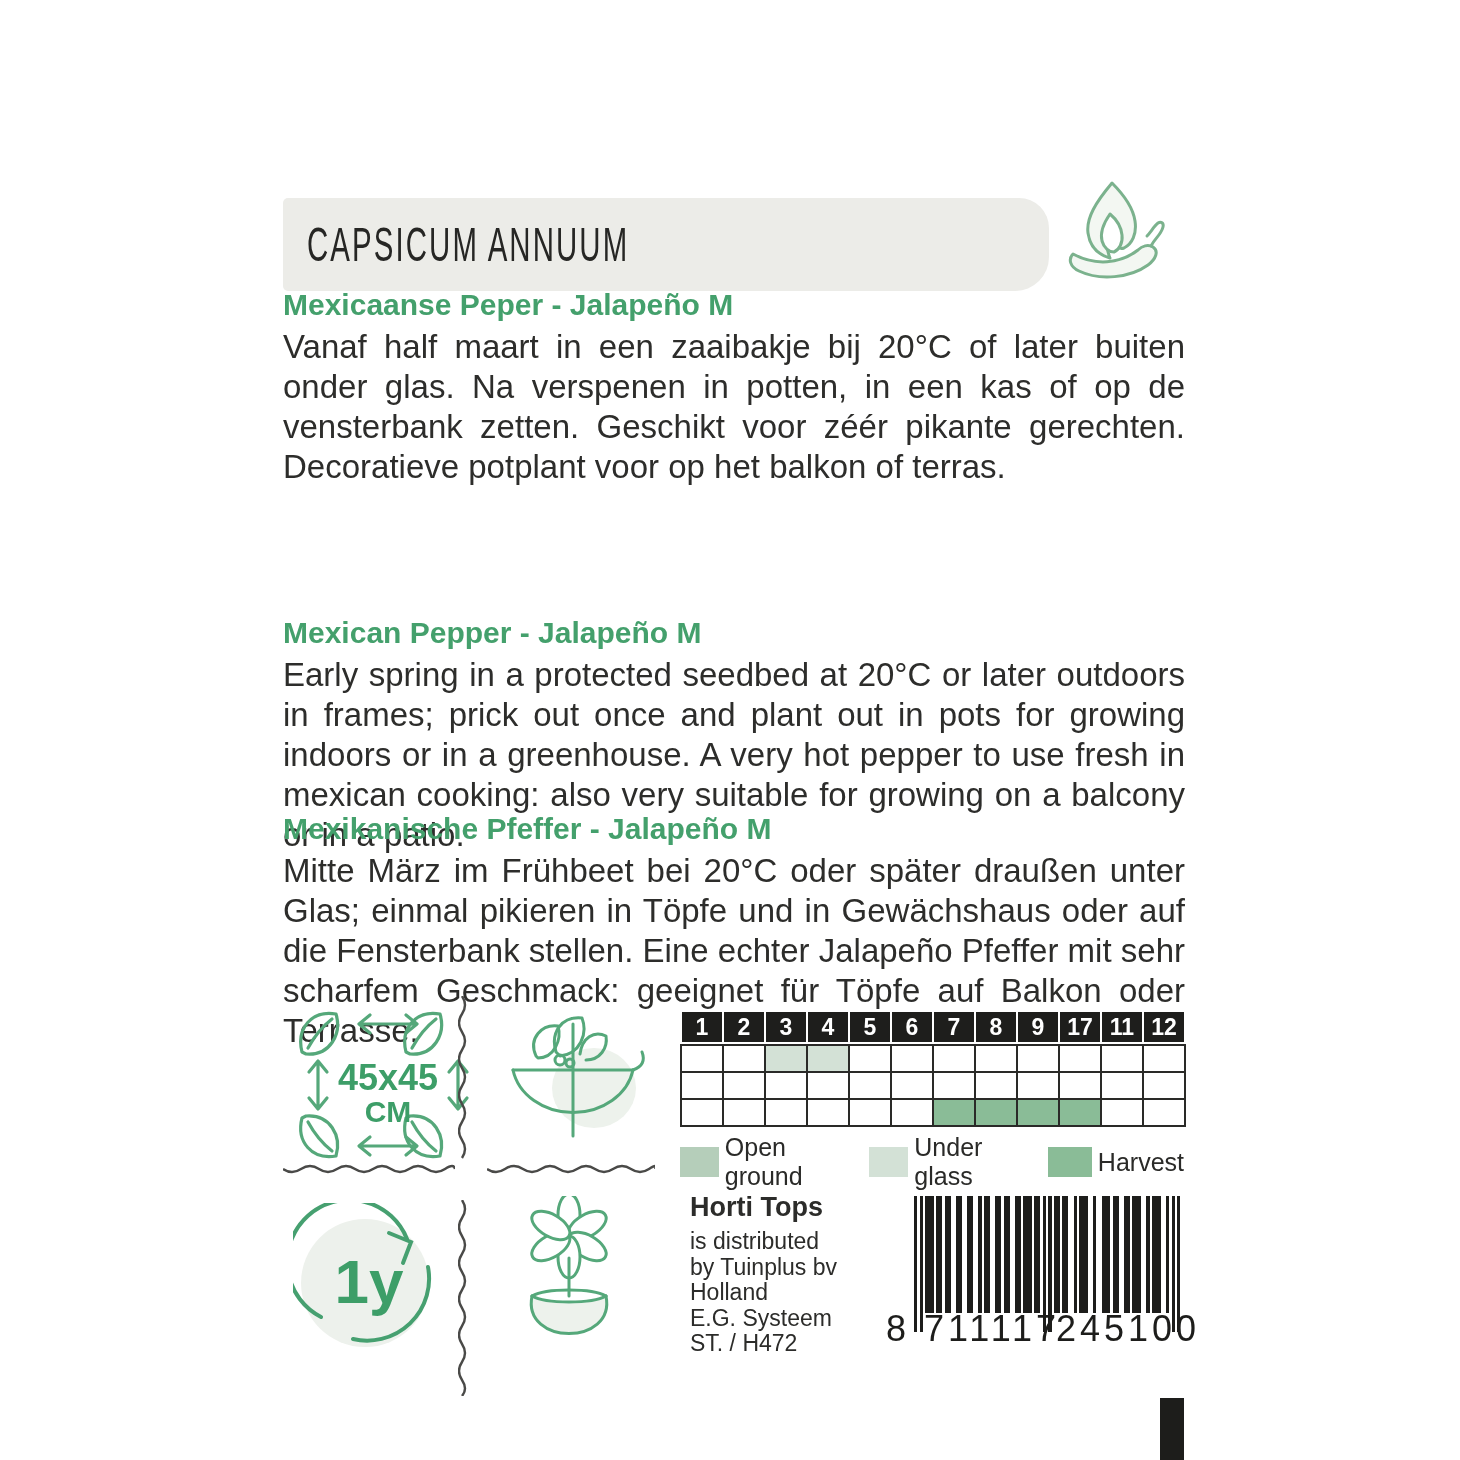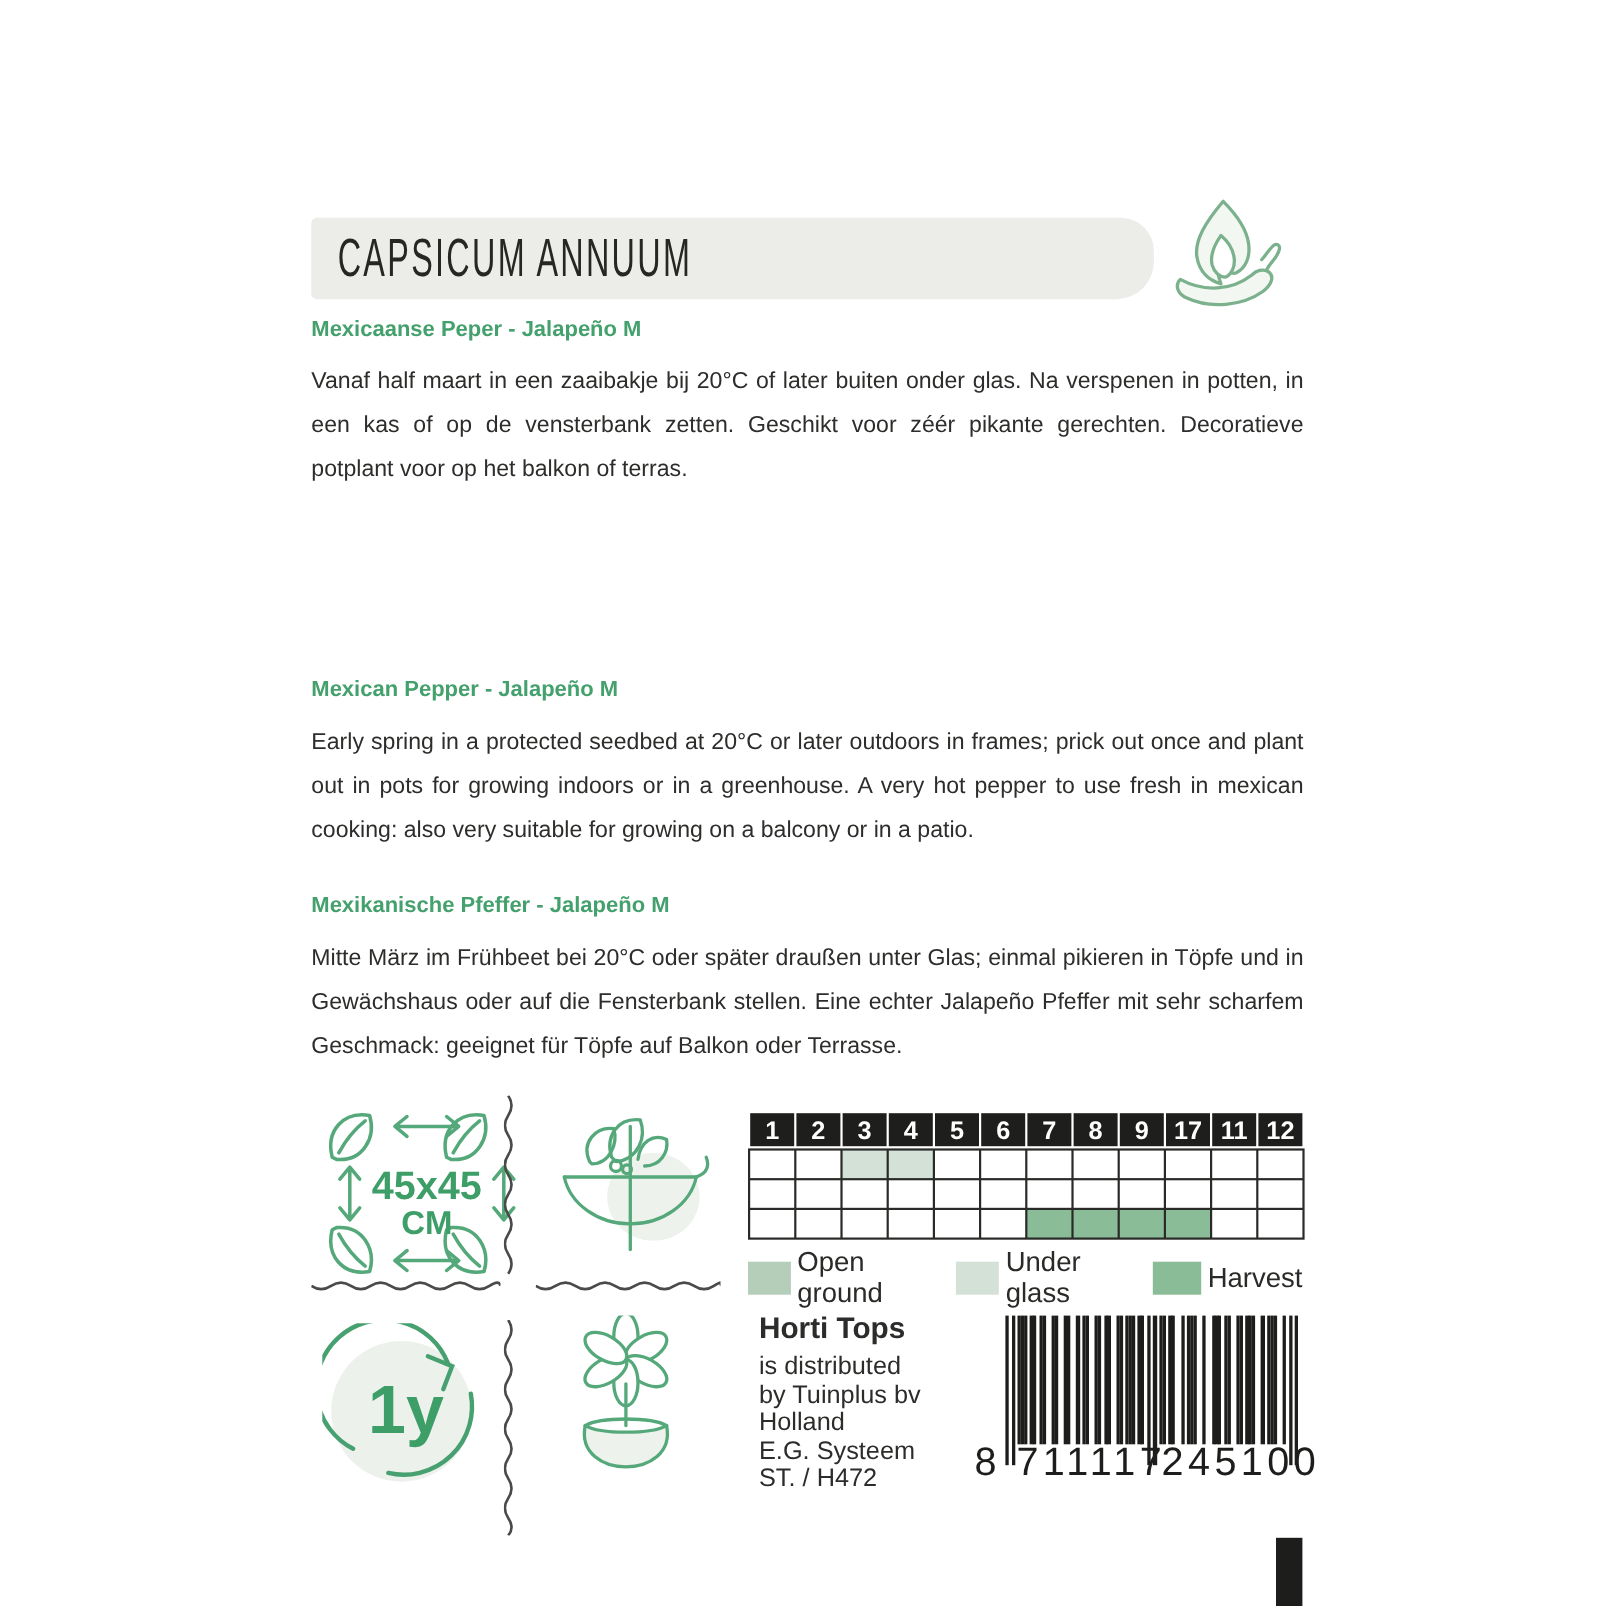--- a/index.html
+++ b/index.html
@@ -4,38 +4,38 @@
 <style>
   * { margin:0; padding:0; box-sizing:border-box; }
   html,body { background:#ffffff; }
   body { font-family:"Liberation Sans", sans-serif; }
   .canvas {
     position:relative; width:1460px; height:1460px; background:#ffffff;
     overflow:hidden; margin:0 auto;
   }
   
   .banner {
-    position:absolute; left:283px; top:198px; width:766px; height:74px;
+    position:absolute; left:283px; top:198px; width:766px; height:93px;
     background:#ecece8; border-radius:5px 30px 34px 5px;
   }
   .banner-text {
     position:absolute; left:24px; top:50%;
     font-size:28px; letter-spacing:2px; color:#262624; font-weight:500;
     transform:translateY(-50%) scale(1.05,1.75); transform-origin:left center;
     white-space:nowrap;
   }
   .chili-icon { position:absolute; left:1058px; top:178px; }
   
   .sec-title {
     position:absolute; left:283px; width:902px;
-    font-size:20px; font-weight:bold; color:#44a06c;
+    font-size:30px; font-weight:bold; color:#44a06c;
   }
   .sec-body {
     position:absolute; left:283px; width:902px;
-    font-size:21px; line-height:40px; color:#2d2d2b; text-align:justify;
+    font-size:33px; line-height:40px; color:#2d2d2b; text-align:justify;
   }
   
   .qsvg { position:absolute; }
   .cycle-wrap { position:absolute; left:293px; top:1203px; width:150px; height:150px; }
   
   .calendar { position:absolute; left:680px; top:1012px; width:506px; }
   .cal-header {
     display:grid; grid-template-columns:repeat(12,1fr); gap:2px; padding:0 2px;
   }
   .cal-month {

